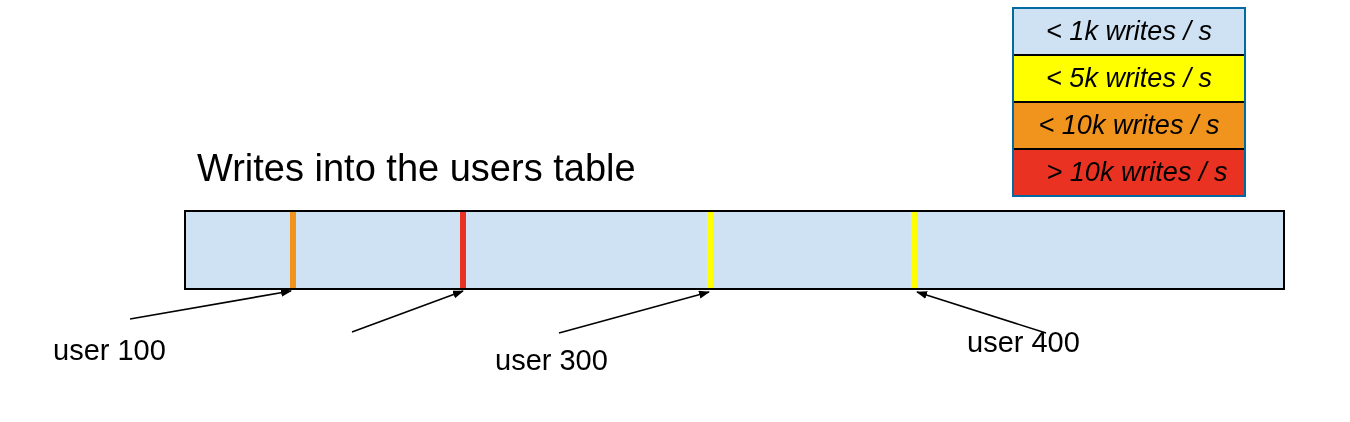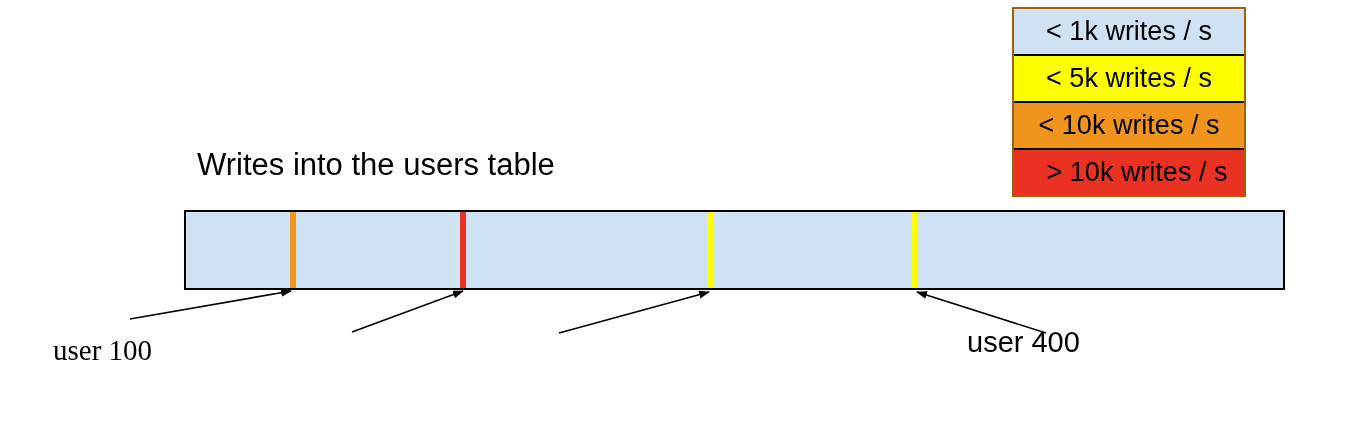--- a/index.html
+++ b/index.html
@@ -5,29 +5,30 @@
   html, body { margin: 0; padding: 0; background: #ffffff; }
   #canvas {
     position: relative;
     background: #ffffff;
     overflow: hidden;
     font-family: "Liberation Sans", sans-serif;
     color: #000000;
   }
   #title {
     position: absolute;
-    font-size: 31px;
+    font-size: 38px;
     line-height: 1;
     white-space: nowrap;
   }
   #legend {
     position: absolute;
     box-sizing: border-box;
-    border: 2px solid #a16207;
+    border: 2px solid #0369a1;
     background: #4c1d95;
+    font-style: italic;
   }
   .legend-row {
     display: flex;
     align-items: center;
     justify-content: center;
     font-size: 27px;
     white-space: nowrap;
   }
   .legend-row + .legend-row { border-top: 2px solid #000000; }
   #bar {
@@ -73,15 +74,16 @@
       <defs>
         <marker id="ah" markerWidth="12" markerHeight="9" refX="10" refY="4" orient="auto" markerUnits="userSpaceOnUse">
           <path d="M0,0 L11,4 L0,8 Z" fill="#000000"></path>
         </marker>
       </defs>
       <line x1="130" y1="319" x2="291" y2="291" stroke="#000000" stroke-width="1.6" marker-end="url(#ah)"></line>
       <line x1="352" y1="332" x2="463" y2="291" stroke="#000000" stroke-width="1.6" marker-end="url(#ah)"></line>
       <line x1="559" y1="333" x2="709" y2="292" stroke="#000000" stroke-width="1.6" marker-end="url(#ah)"></line>
       <line x1="1046" y1="333" x2="917" y2="292" stroke="#000000" stroke-width="1.6" marker-end="url(#ah)"></line>
     </svg>
-<div class="user-label" style="left: 53px; top: 336px; font-family: Liberation Serif, serif;">user 100</div>
+<div class="user-label" style="left: 53px; top: 336px;">user 100</div>
+    <div class="user-label" style="left: 495px; top: 346px;">user 300</div>
     <div class="user-label" style="left: 967px; top: 328px;">user 400</div>
   </div>
 
 </body></html>

